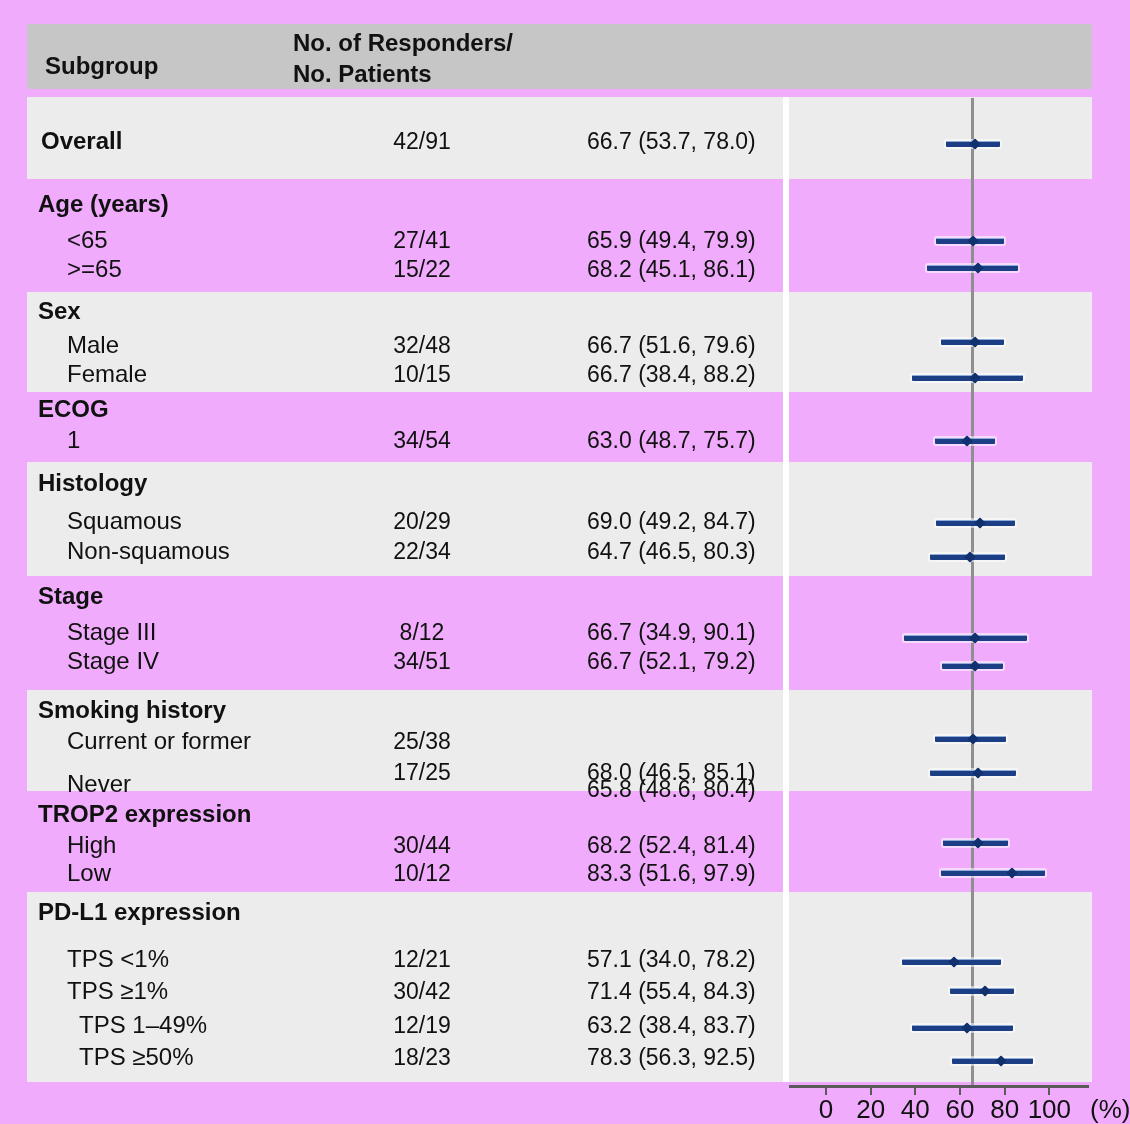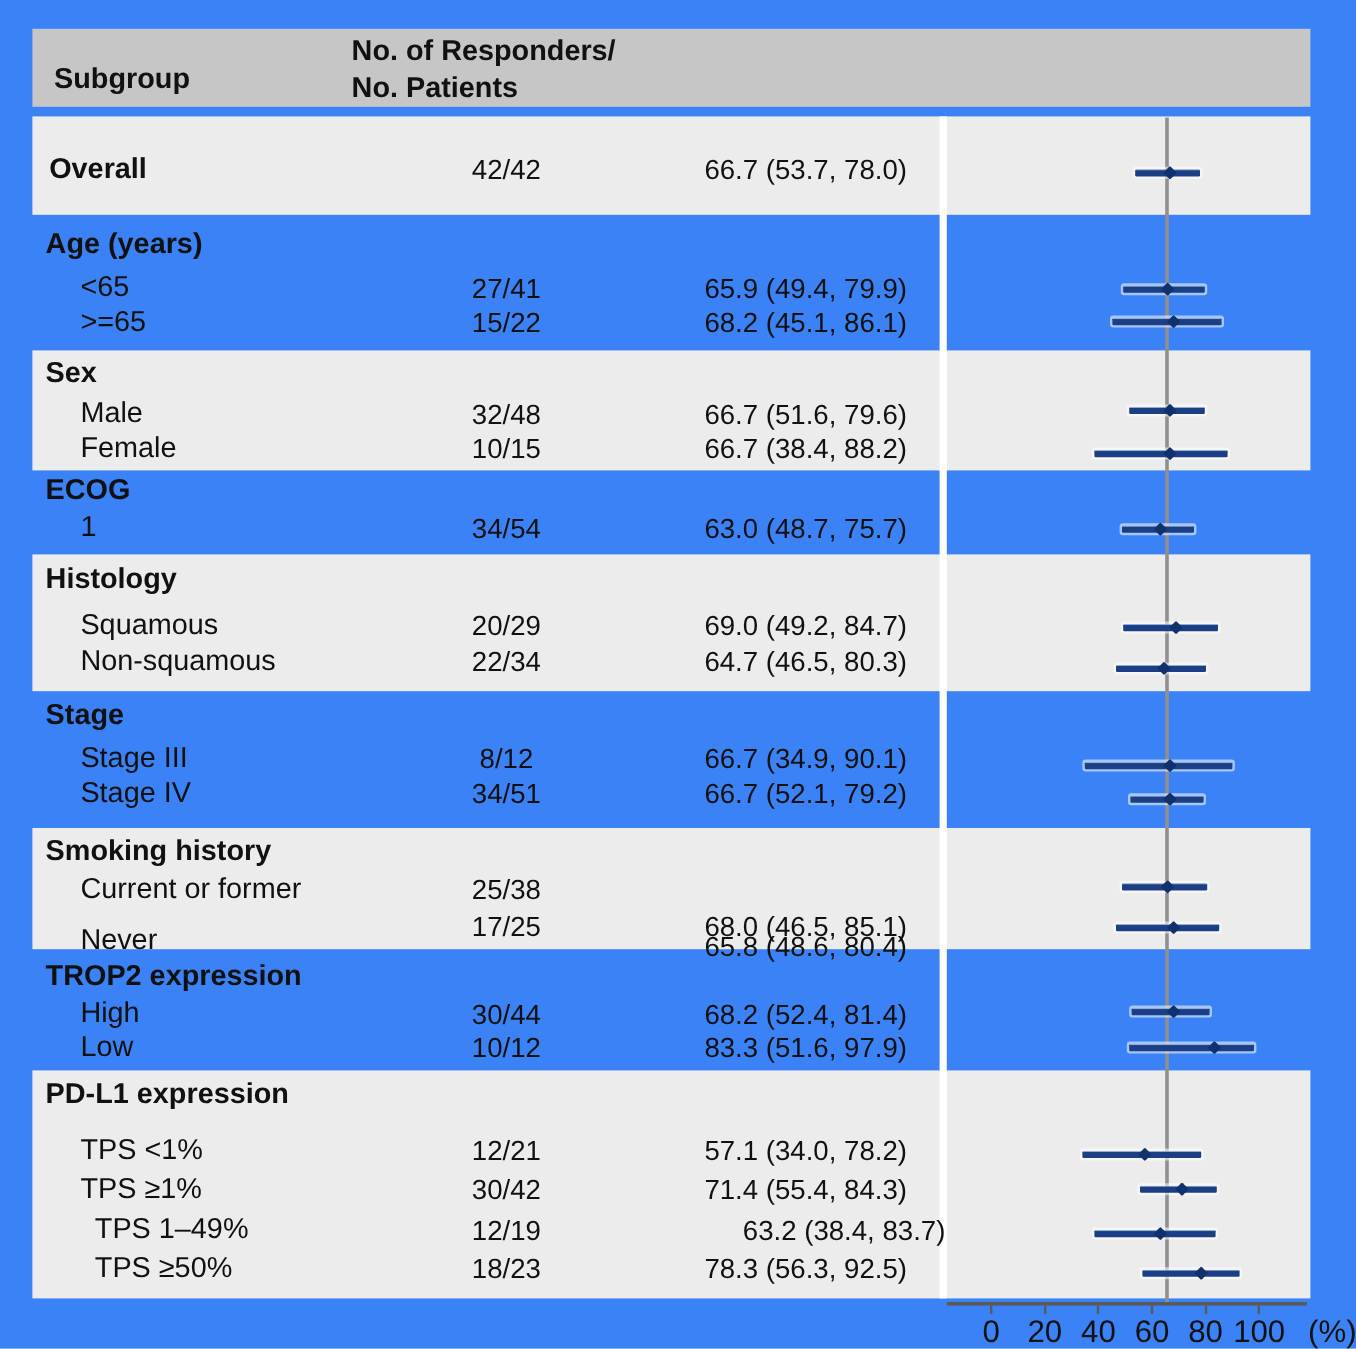--- a/index.html
+++ b/index.html
@@ -1,19 +1,19 @@
 <!DOCTYPE html>
 <html><head>
 <meta charset="utf-8">
 <style>
   html,body{margin:0;padding:0;background:#ffffff;}
   .page{
     position:relative;
     width:1130px;height:1124px;
-    background:#3b82f6;
+    background:#f0abfc;
     font-family:"Liberation Sans","DejaVu Sans",sans-serif;
     color:#111111;
     overflow:hidden;
   }
   .band{position:absolute;left:27px;width:1065px;z-index:0;}
   .header-band{position:absolute;left:27px;top:24px;width:1065px;height:65px;background:#c6c6c6;z-index:0;}
   .hlabel{position:absolute;font-size:24px;font-weight:bold;line-height:28px;white-space:nowrap;z-index:5;}
   .stitle{position:absolute;font-size:24px;font-weight:bold;line-height:28px;white-space:nowrap;z-index:5;}
   .rlabel{position:absolute;font-size:24px;line-height:28px;white-space:nowrap;z-index:5;}
   .rlabel.bold{font-weight:bold;}
@@ -42,21 +42,21 @@
 <div class="page">
 
   <div class="header-band"></div>
   <div class="hlabel" style="left:45px;top:52px;">Subgroup</div>
   <div class="hlabel" style="left:293px;top:29px;">No. of Responders/</div>
   <div class="hlabel" style="left:293px;top:60px;text-align:center;">No. Patients</div>
 
   <div id="built">
       <div class="band" style="top: 97px; height: 82px; background: rgb(236, 236, 236);"></div>
       <div class="rlabel bold" style="left: 41px; top: 127px;">Overall</div>
-      <div class="ncell" style="left: 422px; top: 127px;">42/42</div>
+      <div class="ncell" style="left: 422px; top: 127px;">42/91</div>
       <div class="ccell" style="left: 587px; top: 127px;">66.7 (53.7, 78.0)</div>
       <div class="ci-bar" style="left: 945.928px; width: 54.2692px; top: 141px;"></div>
       <div class="pt-marker" style="left: 970.961px; top: 140px;"></div>
       <div class="stitle" style="left: 38px; top: 190px;">Age (years)</div>
       <div class="rlabel" style="left: 67px; top: 226px;">&lt;65</div>
       <div class="ncell" style="left: 422px; top: 226px;">27/41</div>
       <div class="ccell" style="left: 587px; top: 226px;">65.9 (49.4, 79.9)</div>
       <div class="ci-bar" style="left: 936.325px; width: 68.1156px; top: 238px;"></div>
       <div class="pt-marker" style="left: 969.174px; top: 237px;"></div>
       <div class="rlabel" style="left: 67px; top: 255px;">&gt;=65</div>
@@ -135,21 +135,21 @@
       <div class="ccell" style="left: 587px; top: 945px;">57.1 (34.0, 78.2)</div>
       <div class="ci-bar" style="left: 901.932px; width: 98.7119px; top: 959px;"></div>
       <div class="pt-marker" style="left: 949.521px; top: 958px;"></div>
       <div class="rlabel" style="left: 67px; top: 977px;">TPS ≥1%</div>
       <div class="ncell" style="left: 422px; top: 977px;">30/42</div>
       <div class="ccell" style="left: 587px; top: 977px;">71.4 (55.4, 84.3)</div>
       <div class="ci-bar" style="left: 949.725px; width: 64.5424px; top: 988px;"></div>
       <div class="pt-marker" style="left: 981.458px; top: 987px;"></div>
       <div class="rlabel" style="left: 79px; top: 1011px;">TPS 1–49%</div>
       <div class="ncell" style="left: 422px; top: 1011px;">12/19</div>
-      <div class="ccell" style="left: 587px; top: 1011px; margin-left: 32px;">63.2 (38.4, 83.7)</div>
+      <div class="ccell" style="left: 587px; top: 1011px;">63.2 (38.4, 83.7)</div>
       <div class="ci-bar" style="left: 911.759px; width: 101.168px; top: 1025px;"></div>
       <div class="pt-marker" style="left: 963.145px; top: 1024px;"></div>
       <div class="rlabel" style="left: 79px; top: 1043px;">TPS ≥50%</div>
       <div class="ncell" style="left: 422px; top: 1043px;">18/23</div>
       <div class="ccell" style="left: 587px; top: 1043px;">78.3 (56.3, 92.5)</div>
       <div class="ci-bar" style="left: 951.735px; width: 80.8455px; top: 1058px;"></div>
       <div class="pt-marker" style="left: 996.867px; top: 1057px;"></div>
     </div>
 
   <div class="gutter"></div>

